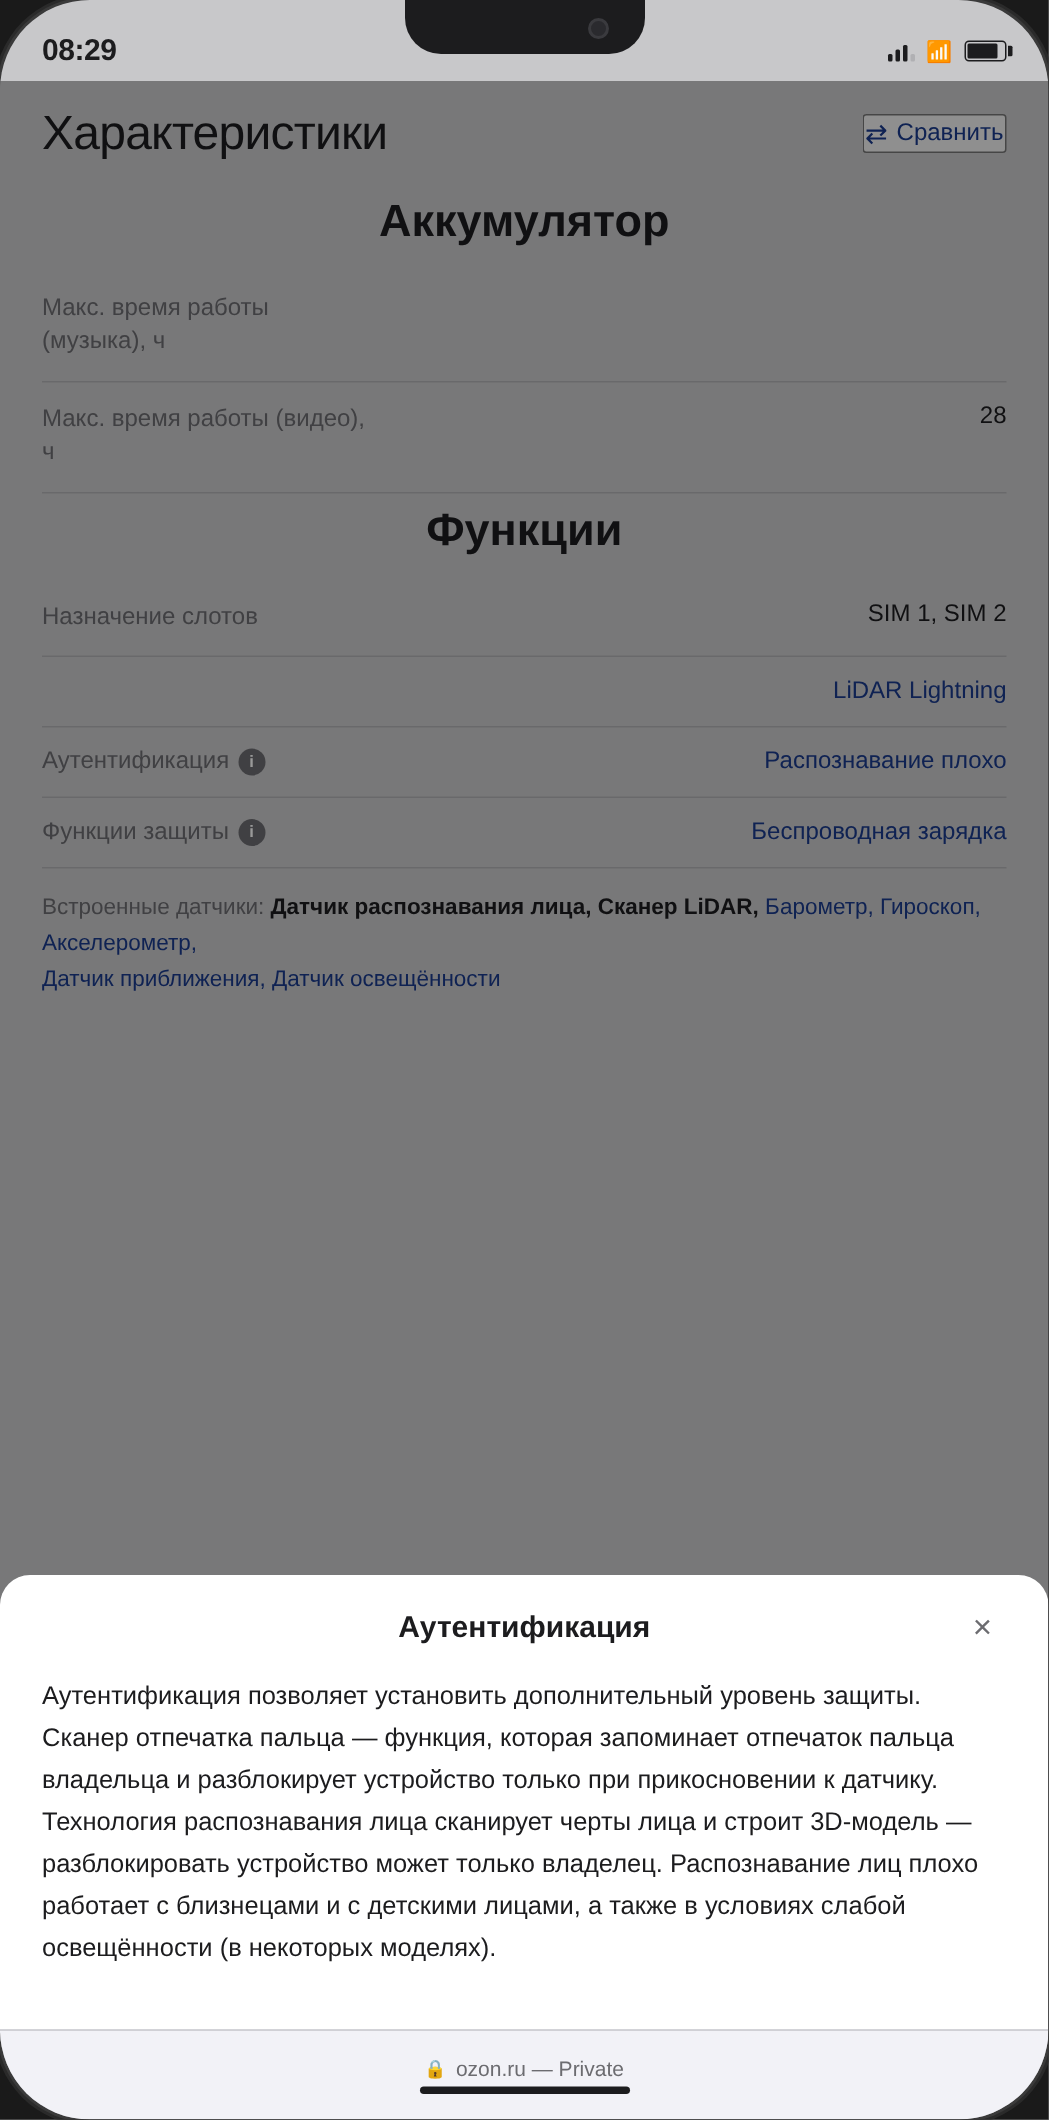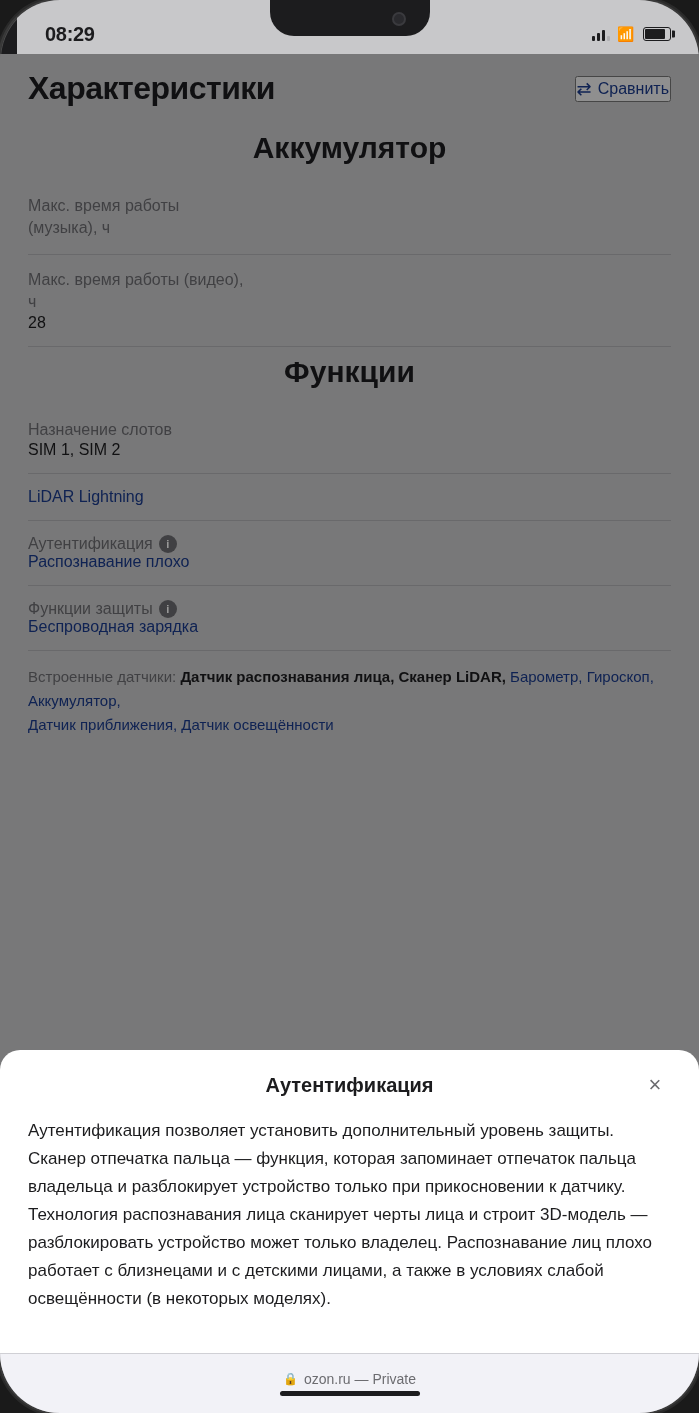--- a/index.html
+++ b/index.html
@@ -20,21 +20,21 @@
       border-radius: 60px;
       position: relative;
       overflow: hidden;
       box-shadow: 0 0 0 2px #3a3a3a, 0 0 0 4px #2a2a2a, inset 0 0 0 1px #4a4a4a;
     }
 
     
     .status-bar {
       position: absolute;
       top: 0;
-      left: 17px;
+      left: 0;
       right: 0;
       height: 54px;
       background: #c8c8ca;
       display: flex;
       align-items: center;
       justify-content: space-between;
       padding: 14px 28px 0 28px;
       z-index: 10;
     }
 
@@ -140,21 +140,21 @@
 
     .page-header {
       display: flex;
       justify-content: space-between;
       align-items: center;
       margin-bottom: 24px;
     }
 
     .page-title {
       font-size: 32px;
-      font-weight: 700;
+      font-weight: 400;
       color: #1c1c1e;
       letter-spacing: -0.5px;
     }
 
     .compare-btn {
       display: flex;
       align-items: center;
       gap: 6px;
       color: #1a3a8a;
       font-size: 16px;
@@ -175,21 +175,20 @@
       text-align: center;
     }
 
     
     .spec-row {
       display: flex;
       justify-content: space-between;
       align-items: flex-start;
       padding: 14px 0;
       border-bottom: 1px solid #b0b0b3;
-      flex-direction: column;
     }
 
     .spec-label {
       font-size: 16px;
       color: #6c6c70;
       flex: 1;
       max-width: 220px;
       line-height: 1.4;
     }
 
@@ -418,21 +417,21 @@
         <div class="spec-row">
           <div class="spec-label-with-info">
             <span>Функции защиты</span>
             <span class="info-circle">i</span>
           </div>
           <span class="spec-value link">Беспроводная зарядка</span>
         </div>
 
         <div class="sensors-row">
           <span class="sensors-text">
-            <span>Встроенные датчики: </span><span class="bold">Датчик распознавания лица, Сканер LiDAR,</span> <span class="link">Барометр,</span> <span class="link">Гироскоп,</span> <span class="link">Аккумулятор,</span><br><span class="link">Датчик приближения,</span> <span class="link">Датчик освещённости</span>
+            <span>Встроенные датчики: </span><span class="bold">Датчик распознавания лица, Сканер LiDAR,</span> <span class="link">Барометр,</span> <span class="link">Гироскоп,</span> <span class="link">Акселерометр,</span><br><span class="link">Датчик приближения,</span> <span class="link">Датчик освещённости</span>
           </span>
         </div>
       </div>
 
     </div>
 
     <div class="modal-overlay"></div>
 
     <div class="modal-sheet">
       <div class="modal-header">

